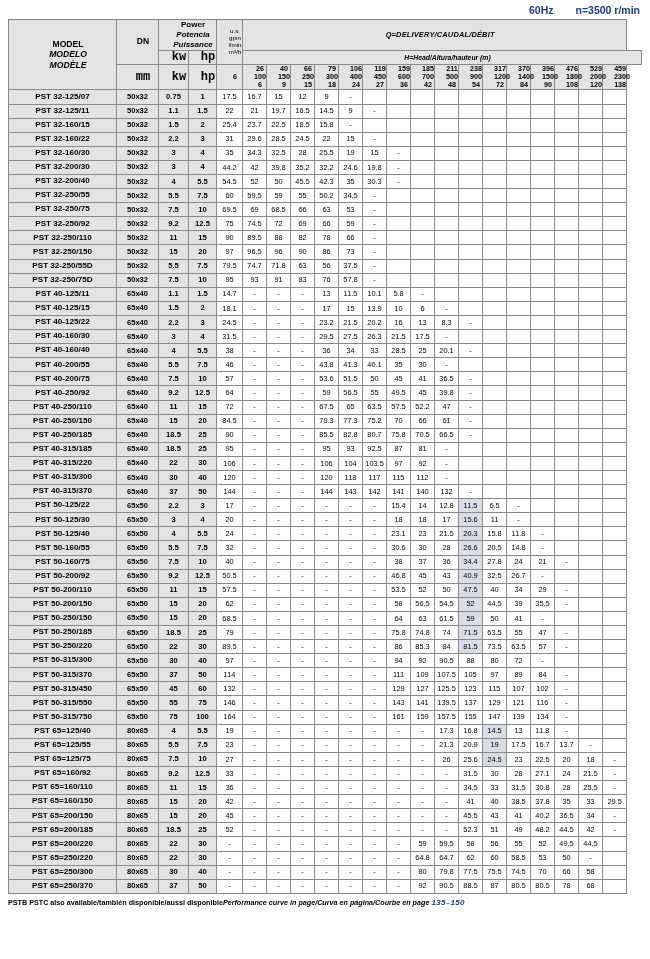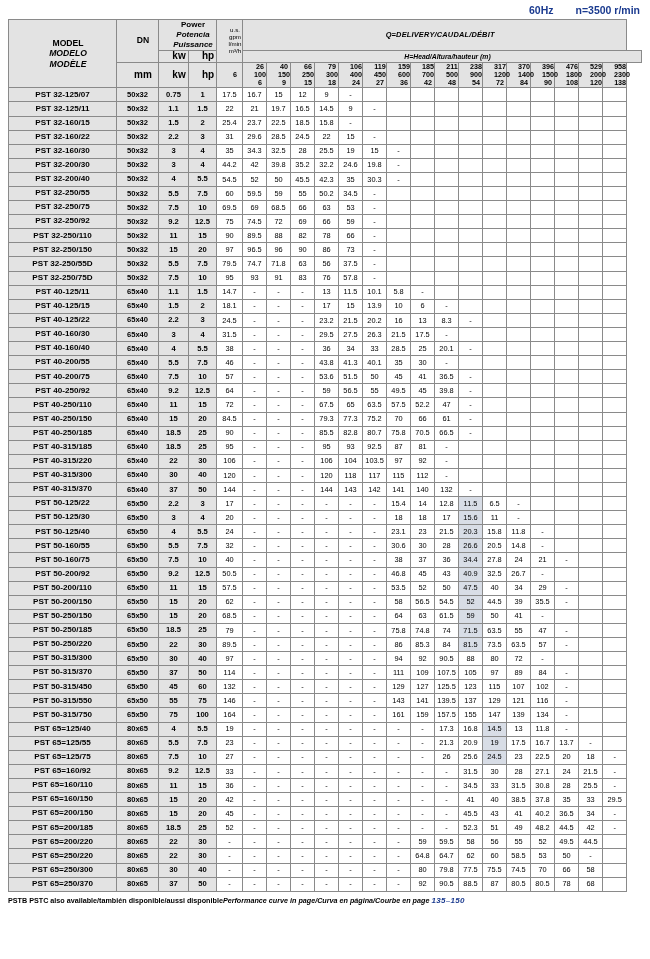--- a/index.html
+++ b/index.html
@@ -12,21 +12,21 @@
   .hdr-model{font-size:8.6px;font-weight:bold;line-height:1.25;margin-left:31px;}
   .hdr-model i{font-style:italic;font-weight:bold;display:block;}
   .hdr-dn{font-size:8.6px;font-weight:bold;}
   .hdr-pow{font-size:8px;font-weight:bold;line-height:1.25;}
   .hdr-pow i{font-style:italic;display:block;font-weight:bold;}
   .hdr-units{font-size:6.2px;line-height:1.1;font-weight:normal;}
   .hdr-q{font-size:7.4px;font-weight:bold;font-style:italic;letter-spacing:.2px;}
   .hdr-h{font-size:6.8px;font-weight:bold;font-style:italic;}
   .qcell{font-size:7.2px;font-weight:bold;line-height:1.15;}
   .qcell span{display:block;}
-  .unitcell{font-size:10px;font-weight:bold;}
+  .unitcell{font-size:12px;font-weight:bold;font-family:Liberation Mono, monospace;}
   td.model{text-align:center;font-weight:bold;font-size:8.1px;background:#e3e3e3;padding:1.5px 0;}
   td.dn,td.kw,td.hp{background:#e3e3e3;font-weight:bold;font-size:7.6px;}
   td.val{background:#ffffff;font-size:7.4px;height:13.1px;}
   td.val.hl{background:#d8dde6;}
   .footer{display:flex;align-items:baseline;width:634px;margin:4px auto 0;font-size:7.2px;font-weight:bold;}
   .footer .right{font-style:italic;font-weight:bold;}
   .pg{color:#1a3a8f;font-weight:bold;font-size:8px;letter-spacing:.3px;}
 </style>
 </head>
 <body>
@@ -166,21 +166,21 @@
             <span>476</span>
             <span>1800</span>
             <span>108</span>
           </th>
           <th class="qcell">
             <span>529</span>
             <span>2000</span>
             <span>120</span>
           </th>
           <th class="qcell">
-            <span>958</span>
+            <span>459</span>
             <span>2300</span>
             <span>138</span>
           </th>
         </tr>
     </thead>
     <tbody id="tbody">
         <tr>
           <td class="model">PST 32-125/07</td>
           <td class="dn">50x32</td>
           <td class="kw">0.75</td>

